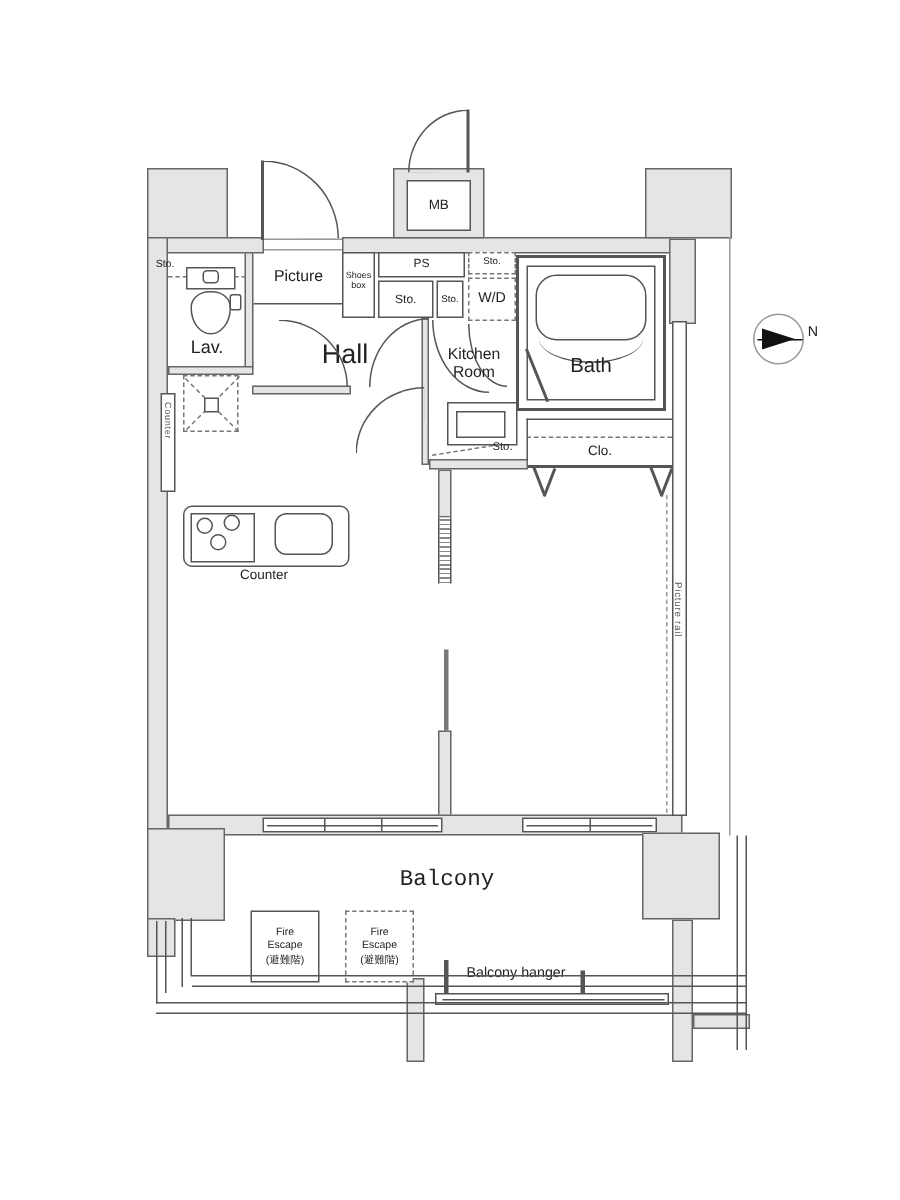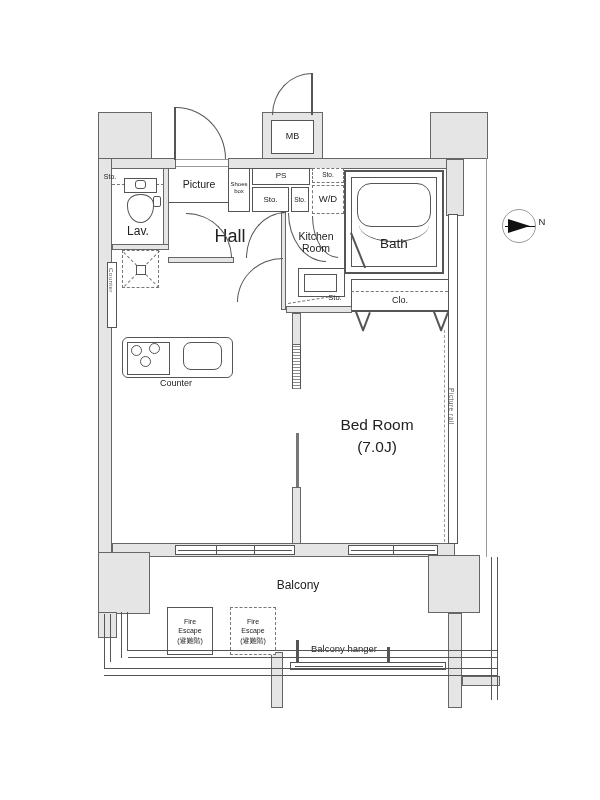--- a/index.html
+++ b/index.html
@@ -134,38 +134,34 @@
   <div class="box" style="left:127px;top:342px;width:43px;height:33px;"></div>
   <div class="circ" style="left:131px;top:345px;width:11px;height:11px;"></div>
   <div class="circ" style="left:149px;top:343px;width:11px;height:11px;"></div>
   <div class="circ" style="left:140px;top:356px;width:11px;height:11px;"></div>
   <div class="box" style="left:183px;top:342px;width:39px;height:28px;border-radius:8px;"></div>
   <div class="lbl" style="left:146px;top:378px;width:60px;font-size:9px;">Counter</div>
 
   <div class="hatch" style="left:292px;top:345px;width:9px;height:44px;"></div>
   <div class="ln" style="left:296px;top:433px;width:3px;height:54px;background:#777;"></div>
 
-  <div class="lbl" style="left:312px;top:414px;width:130px;font-size:15.5px;line-height:1.4;">
-    <span>Bed Room</span><br>
-    <span>(7.0J)</span>
-  </div>
   <div class="dash-v" style="left:444px;top:330px;height:212px;"></div>
   <div class="vtext" style="left:448px;top:388px;font-size:6.5px;">Picture rail</div>
 
   <div class="box" style="left:175px;top:545px;width:120px;height:10px;">
     <div class="ln" style="left:2px;top:4px;width:114px;height:1px;"></div>
     <div class="ln" style="left:40px;top:0;width:1px;height:8px;"></div>
     <div class="ln" style="left:78px;top:0;width:1px;height:8px;"></div>
   </div>
   <div class="box" style="left:348px;top:545px;width:90px;height:10px;">
     <div class="ln" style="left:2px;top:4px;width:84px;height:1px;"></div>
     <div class="ln" style="left:44px;top:0;width:1px;height:8px;"></div>
   </div>
 
-  <div class="lbl" style="left:255px;top:578px;width:86px;font-size:12px;">Balcony</div>
+  <div class="lbl" style="left:255px;top:578px;width:86px;font-size:15px;font-family:Liberation Mono, monospace;">Balcony</div>
   <div class="box fe" style="left:167px;top:607px;width:46px;height:48px;border-width:1.2px;">
     <span>Fire</span>
     <span>Escape</span>
     <span>(避難階)</span>
   </div>
   <div class="dbox fe" style="left:230px;top:607px;width:46px;height:48px;">
     <span>Fire</span>
     <span>Escape</span>
     <span>(避難階)</span>
   </div>

